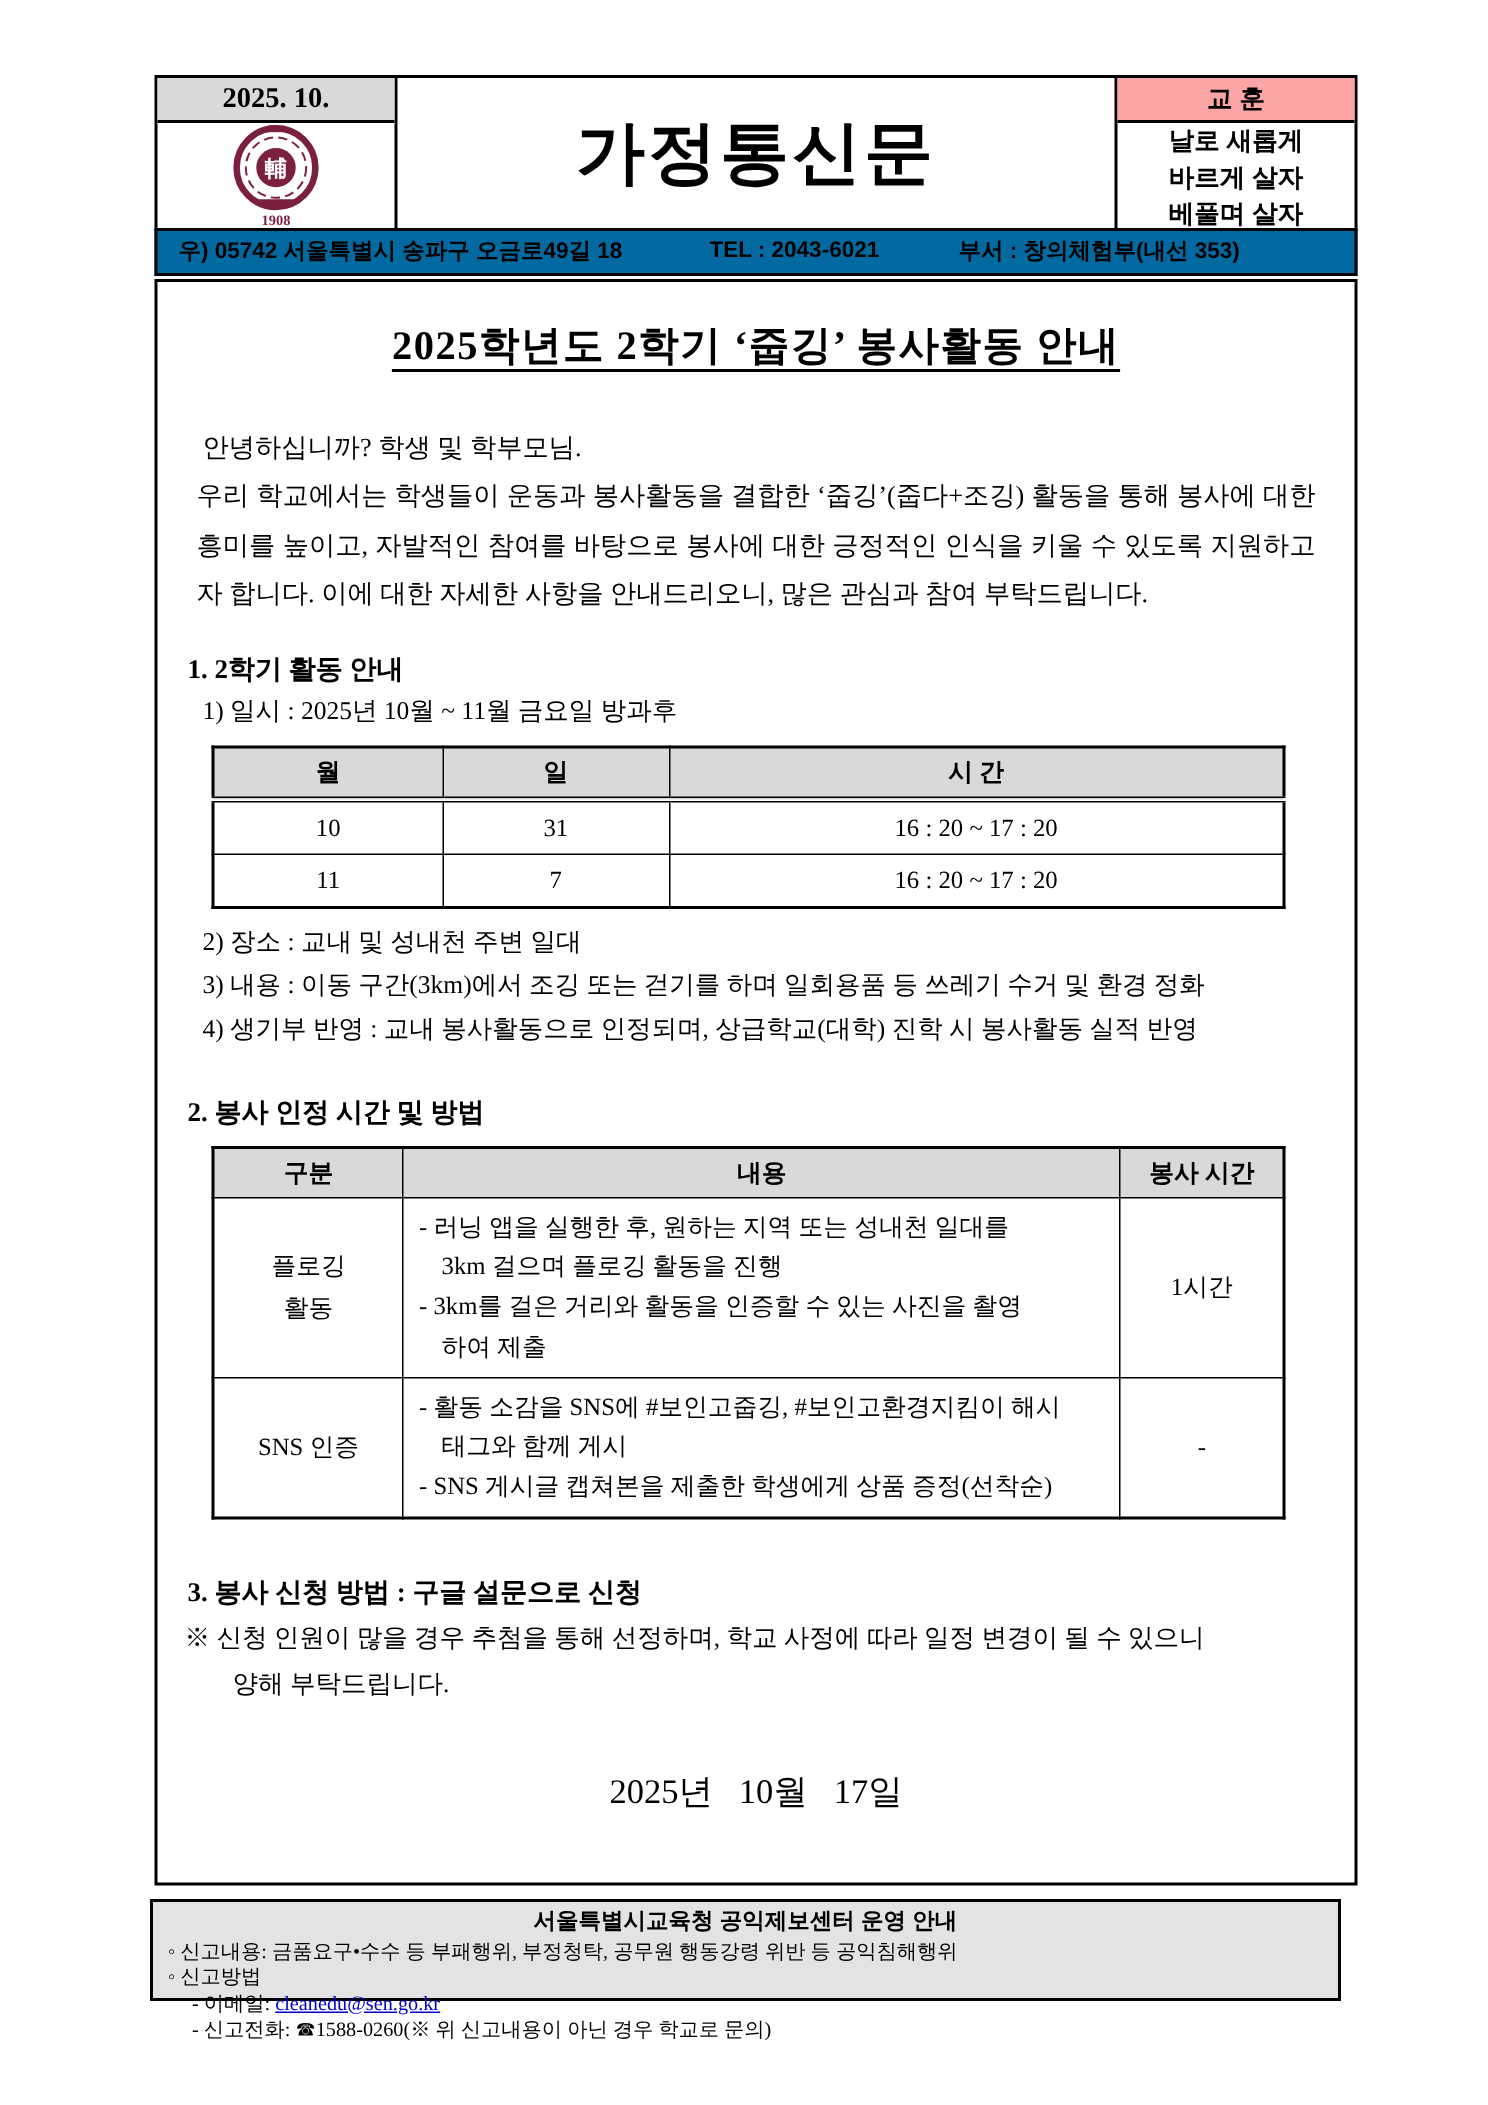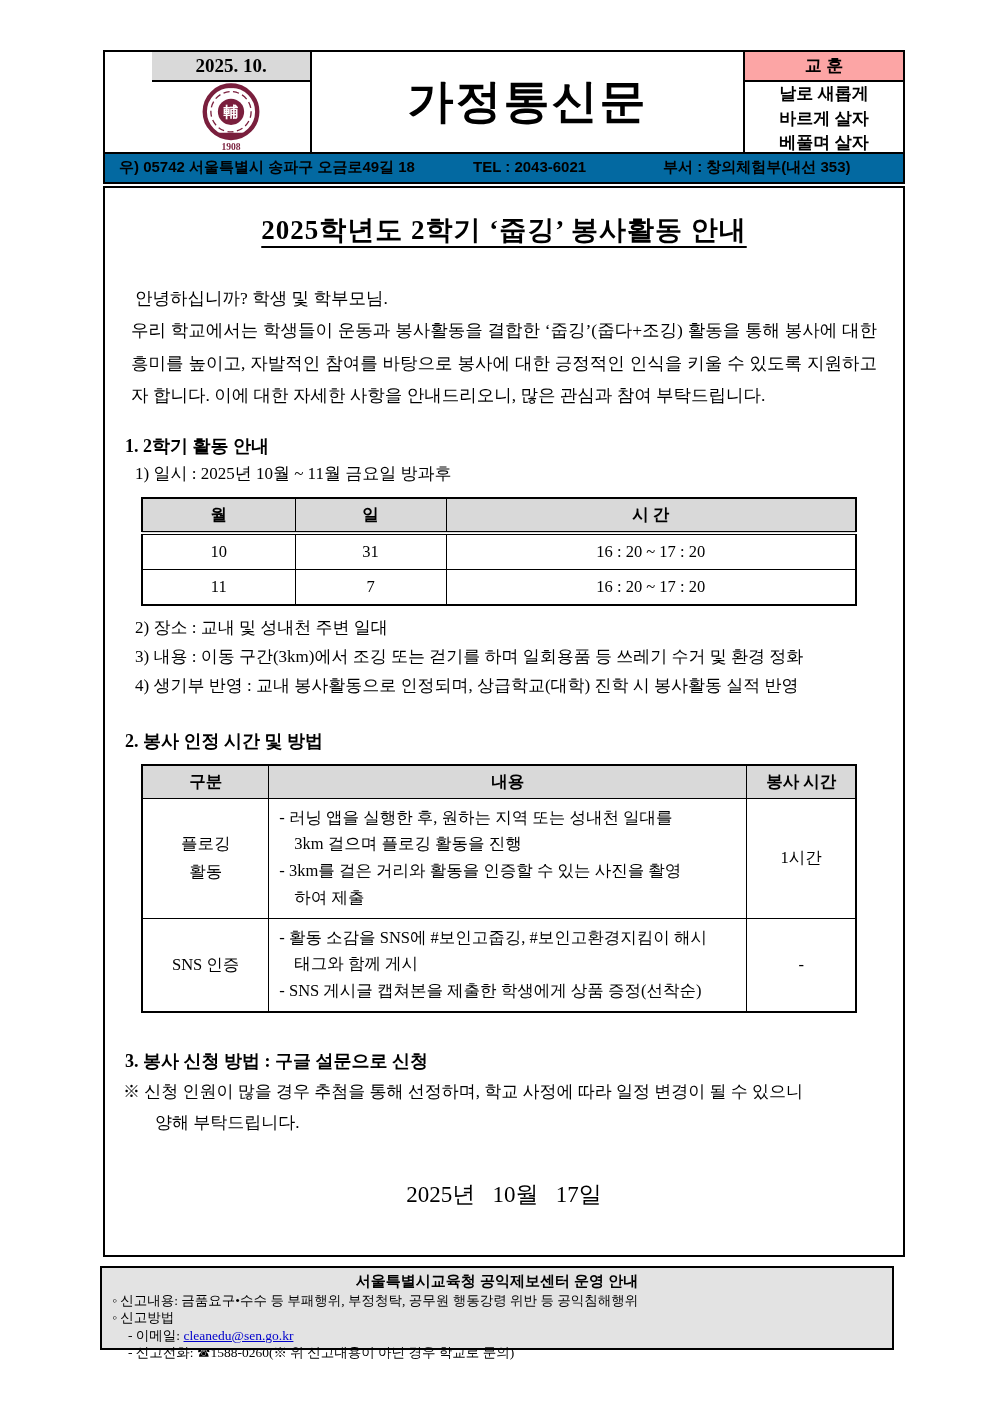--- a/index.html
+++ b/index.html
@@ -2,40 +2,40 @@
 <html lang="ko"><head>
 <meta charset="utf-8">
 <style>
   html,body{margin:0;padding:0;background:#fff;}
   .page{position:relative;width:992px;height:1403px;background:#fff;overflow:hidden;
         font-family:"Liberation Serif","DejaVu Serif",serif;color:#000;}
 
   
   .header{position:absolute;left:103px;top:50px;width:798px;height:100px;
           border:2px solid #000;display:flex;background:#fff;}
-  .h-left{width:158px;border-right:2px solid #000;display:flex;flex-direction:column;margin-left:47px;}
+  .h-left{width:158px;border-right:2px solid #000;display:flex;flex-direction:column;}
   .date-box{height:28px;line-height:28px;background:#d9d9d9;border-bottom:2px solid #000;
             text-align:center;font-weight:bold;font-size:19px;font-family:"Liberation Serif",serif;}
   .logo-area{flex:1;display:flex;align-items:center;justify-content:center;}
   .h-center{flex:1;display:flex;align-items:center;justify-content:center;border-right:2px solid #000;}
   .main-title{font-size:46px;font-weight:900;letter-spacing:2px;
               font-family:"Liberation Sans","DejaVu Sans",sans-serif;}
   .h-right{width:158px;display:flex;flex-direction:column;}
   .motto-head{height:28px;line-height:28px;background:#fca5a5;border-bottom:2px solid #000;
               text-align:center;font-weight:bold;font-size:17px;
               font-family:"Liberation Sans","DejaVu Sans",sans-serif;}
   .motto-lines{flex:1;display:flex;flex-direction:column;justify-content:flex-end;
                text-align:center;font-weight:bold;font-size:17px;line-height:1.45;
                font-family:"Liberation Sans","DejaVu Sans",sans-serif;}
 
   .info-bar{position:absolute;left:103px;top:152px;width:798px;height:28px;background:#0369a1;
             border:2px solid #000;font-weight:bold;font-size:15px;
             font-family:"Liberation Sans","DejaVu Sans",sans-serif;}
   .info-bar span{position:absolute;top:4px;white-space:pre;}
-  .info-address{left:14px;} .info-tel{left:368px;} .info-dept{left:558px;}
+  .info-address{left:14px;} .info-tel{left:368px;} .info-dept{left:534px;}
 
   
   .main-box{position:absolute;left:103px;top:186px;width:798px;height:1067px;
             border:2px solid #000;background:#fff;overflow:hidden;}
   .doc-title{margin-top:24px;text-align:center;font-size:27px;font-weight:bold;
              text-decoration:underline;text-underline-offset:7px;letter-spacing:1px;}
   .intro{margin:34px 26px 0 26px;font-size:17.5px;line-height:1.85;text-align:justify;}
   .greeting{margin:34px 26px 0 30px;font-size:17.5px;line-height:1.85;}
   .sec-heading{margin:20px 0 0 20px;font-size:18px;font-weight:bold;line-height:1.6;}
   .item-line{margin-left:30px;font-size:17px;line-height:1.7;}
@@ -52,21 +52,21 @@
   .t2 .cont-cell{width:480px;vertical-align:middle;padding:6px 10px;}
   .t2 .cont-cell .ln{line-height:1.62;}
   .t2 .cont-cell .ln.indent{padding-left:15px;}
   .t2 .hours{width:100px;text-align:center;vertical-align:middle;}
 
   .sec3-note1{margin:2px 0 0 18px;font-size:17px;line-height:1.8;}
   .sec3-note2{margin-left:50px;font-size:17px;line-height:1.8;}
   .closing-date{margin-top:40px;text-align:center;font-size:23px;white-space:pre;}
 
   
-  .footer-box{position:absolute;left:100px;top:1266px;width:794px;height:84px;
+  .footer-box{position:absolute;left:100px;top:1266px;width:794px;height:68px;
               background:#e3e3e3;border:2px solid #000;padding:3px 10px;box-sizing:border-box;
               font-size:13.5px;line-height:1.28;}
   .footer-title{text-align:center;font-weight:bold;font-size:15px;
                 font-family:"Liberation Sans","DejaVu Sans",sans-serif;margin-bottom:2px;}
   .footer-line{white-space:pre;}
   .footer-sub{padding-left:16px;white-space:pre;}
   .link{color:#0000cc;text-decoration:underline;cursor:pointer;}
 </style>
 </head>
 <body>

